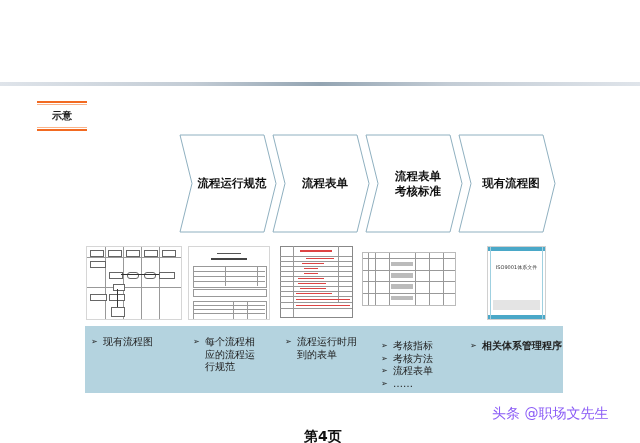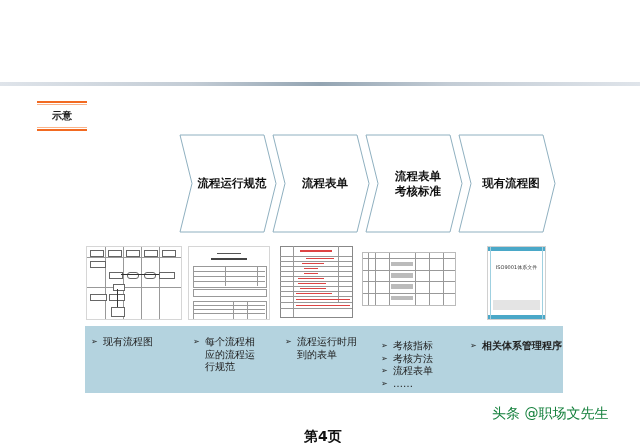--- a/index.html
+++ b/index.html
@@ -47,21 +47,21 @@
 
   .blue-box {
     position:absolute; left:85px; top:326px; width:478px; height:67px; background:#b4d3df;
   }
   .col { position:absolute; top:10px; font-size:10px; line-height:12.5px; color:#222; }
   .bul { display:flex; }
   .bul .arr { width:12px; flex:none; font-size:8px; line-height:12.5px; color:#222; }
 
   .page-num { position:absolute; left:304px; top:428px; font-size:14px; font-weight:bold; color:#111; }
   .watermark {
-    position:absolute; left:492px; top:405px; font-size:14px; color:#15803d;
+    position:absolute; left:492px; top:405px; font-size:14px; color:#8b5cf6;
     text-shadow:0 0 1px #fff, 1px 1px 0 #fff;
   }
 </style>
 </head>
 <body>
 
 <div class="title">
 </div>
 
 <div class="divider"></div>

